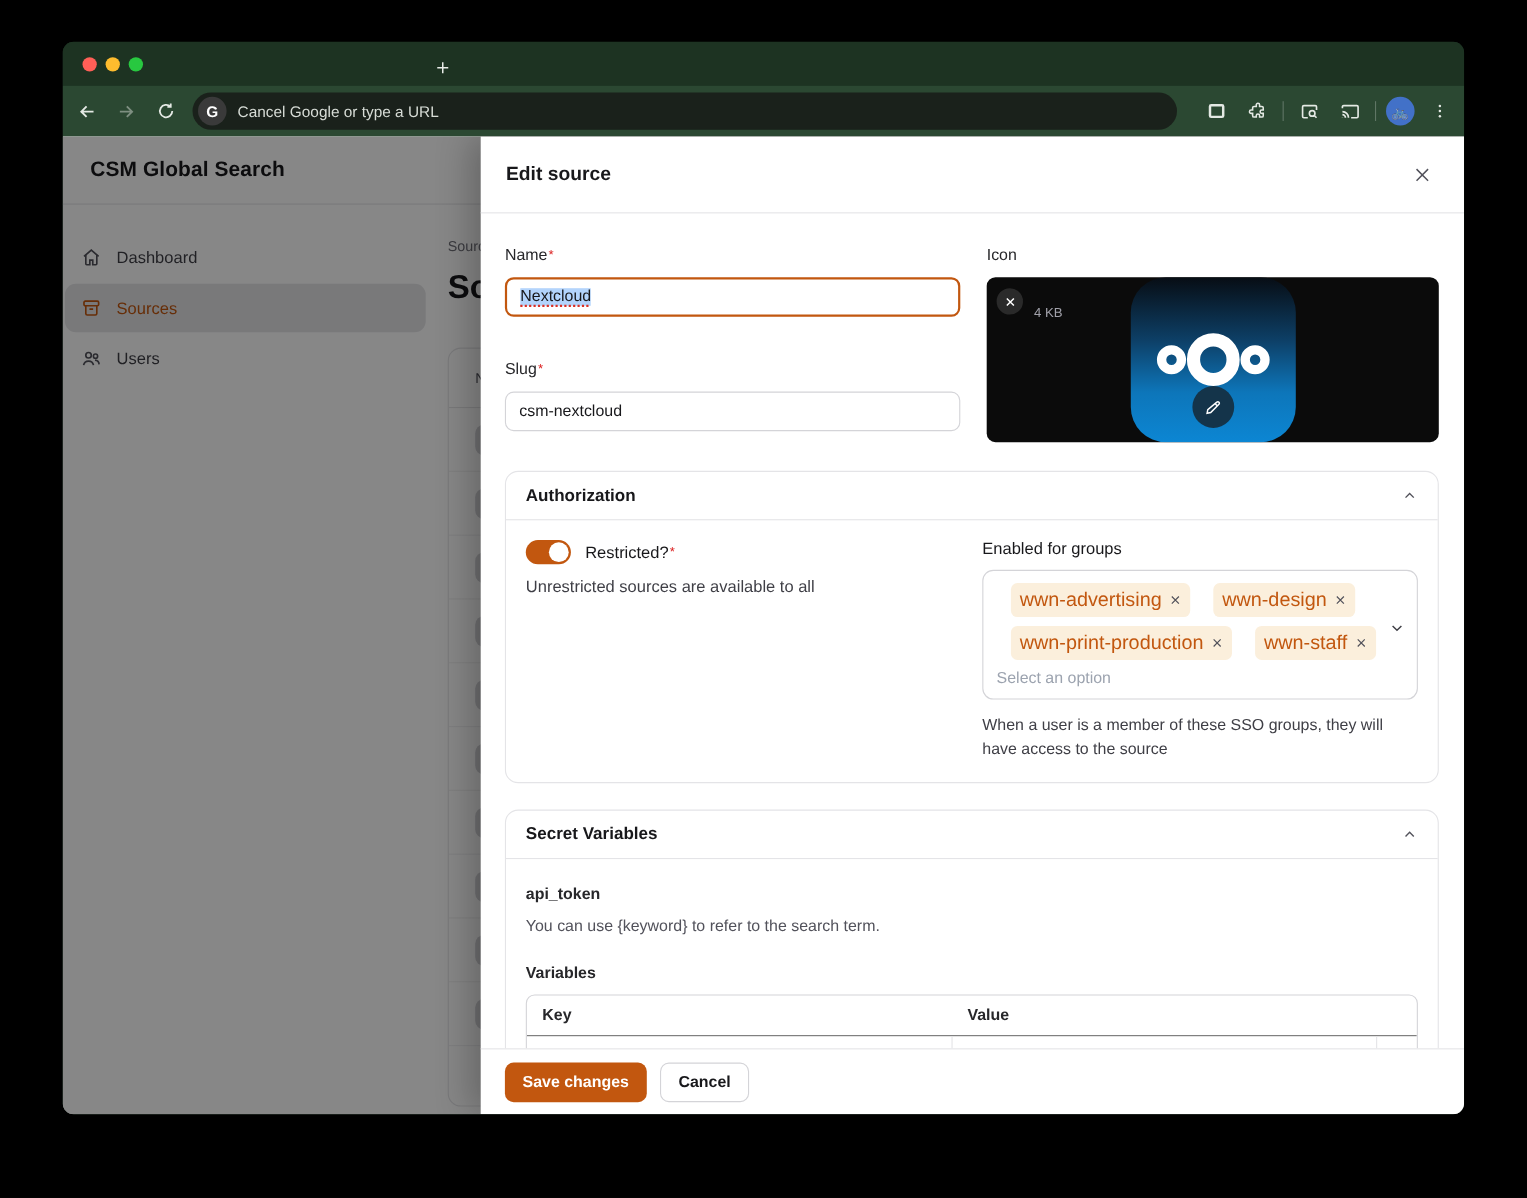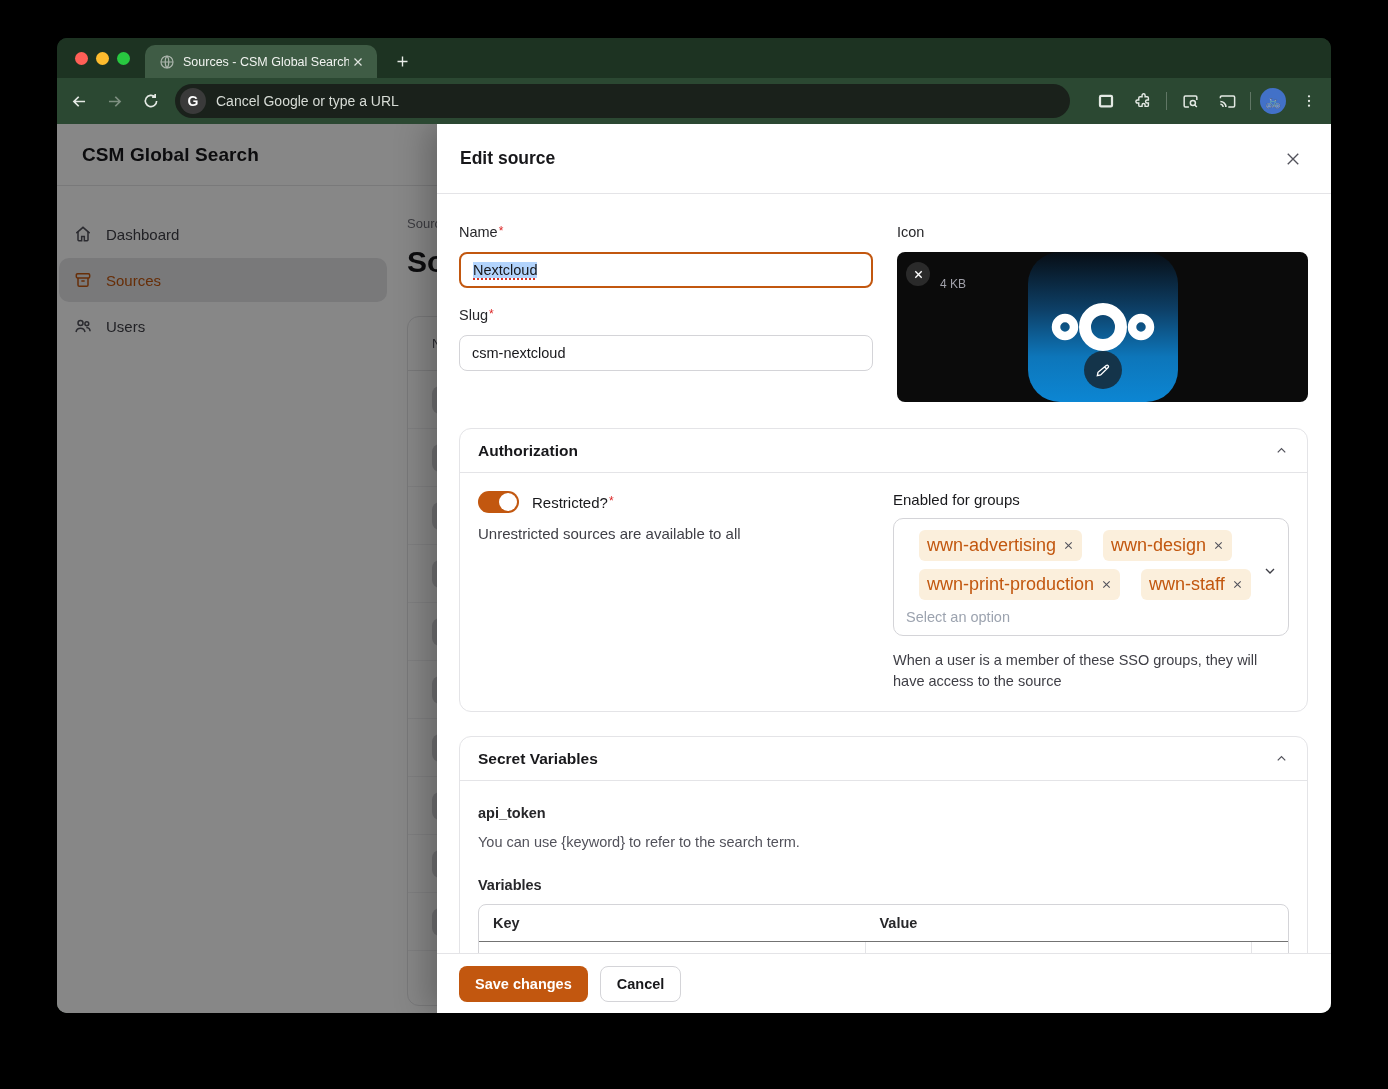--- a/index.html
+++ b/index.html
@@ -59,21 +59,21 @@
   .close-btn { width:24px; height:24px; color:#52525b; display:flex; align-items:center; justify-content:center; }
   .drawer-body { flex:1; overflow:hidden; padding:30px 23px 0 22px; }
   .drawer-footer { height:60px; flex:none; border-top:1px solid #e4e4e7; display:flex; align-items:center; gap:12px; padding:0 22px; }
 
   .form-grid { display:grid; grid-template-columns:414px 1fr; column-gap:24px; }
   .field-label { font-size:14.5px; color:#27272a; }
   .req { color:#dc2626; font-size:12px; vertical-align:top; margin-left:1px; }
   .text-input { margin-top:12px; height:36px; border:1px solid #d4d4d8; border-radius:8px; display:flex; align-items:center; padding:0 12px; font-size:14.5px; color:#18181b; background:#fff; }
   .text-input.focused { border:2px solid #c2570f; }
   .sel-text { background:#b3d4fc; text-decoration:underline dotted 2px #d93025; text-underline-offset:3px; }
-  .slug-wrap { margin-top:19px; }
+  .slug-wrap { margin-top:40px; }
 
   .icon-preview { margin-top:12px; position:relative; height:150px; background:#0b0b0b; border-radius:8px; overflow:hidden; }
   .nc-tile { position:absolute; left:50%; top:0; transform:translateX(-50%); width:150px; height:150px; border-radius:32px; background:linear-gradient(180deg,#070d14 0%, #0d3f66 38%, #0d76ba 70%, #0c86d3 100%); }
   .file-name { position:absolute; top:11px; left:0; right:0; text-align:center; color:#f4f4f5; font-size:13px; }
   .file-size { position:absolute; top:25px; left:43px; color:#a1a1aa; font-size:12px; }
   .file-remove { position:absolute; top:10px; left:9px; width:24px; height:24px; border-radius:50%; background:rgba(45,45,45,0.9); color:#fff; display:flex; align-items:center; justify-content:center; }
   .nc-logo { position:absolute; left:50%; top:44px; transform:translateX(-50%); }
   .edit-pencil { position:absolute; left:50%; transform:translateX(-50%); top:99px; width:38px; height:38px; border-radius:50%; background:#14344a; color:#fff; display:flex; align-items:center; justify-content:center; }
 
   .card { border:1px solid #e4e4e7; border-radius:12px; background:#fff; }
@@ -119,34 +119,20 @@
 </style>
 </head>
 <body>
 
 <div class="window">
 
   <div class="tabstrip">
     <div class="traffic t-red"></div>
     <div class="traffic t-yellow"></div>
     <div class="traffic t-green"></div>
-    <div class="tab">
-      <span>
-        <svg width="16" height="16" viewBox="0 0 24 24" fill="none" stroke="#aab4ab" stroke-width="1.8">
-            <circle cx="12" cy="12" r="9"></circle>
-            <path d="M3 12h18M12 3c3.5 3 3.5 15 0 18M12 3c-3.5 3-3.5 15 0 18"></path>
-          </svg>
-      </span>
-      <span class="tab-title">Sources - CSM Global Search</span>
-      <span class="tab-close">
-        <svg width="12" height="12" viewBox="0 0 24 24" fill="none" stroke="currentColor" stroke-width="2.4">
-            <path d="M5 5l14 14M19 5L5 19"></path>
-          </svg>
-      </span>
-    </div>
     <div class="newtab">
       <svg width="15" height="15" viewBox="0 0 24 24" fill="none" stroke="currentColor" stroke-width="2.2">
           <path d="M12 4v16M4 12h16"></path>
         </svg>
     </div>
   </div>
 
   <div class="toolbar">
     <div class="nav-btn nav-back">
       <svg width="19" height="19" viewBox="0 0 24 24" fill="none" stroke="currentColor" stroke-width="2.2">

